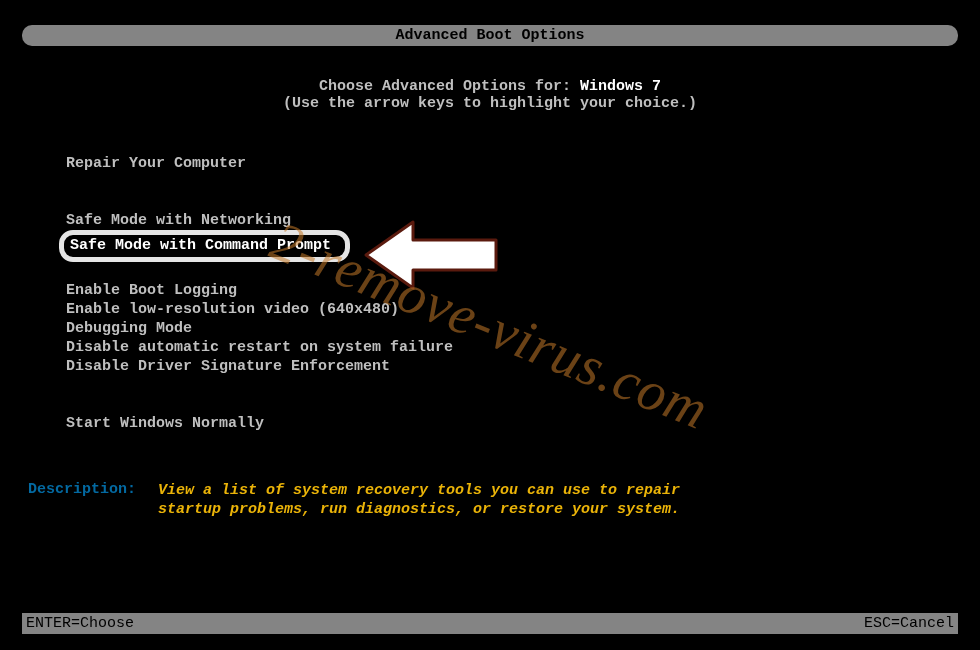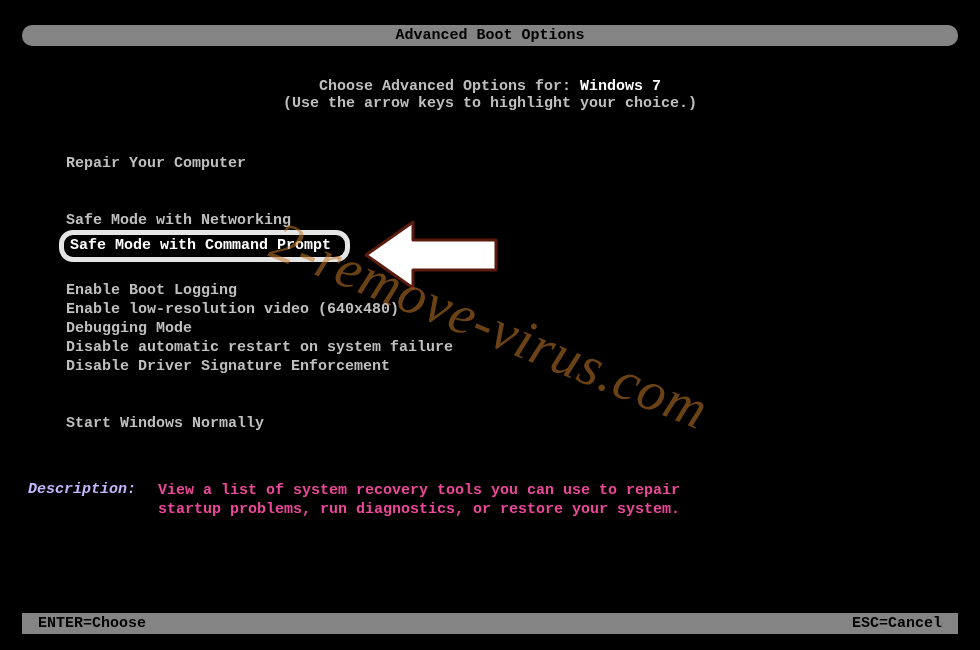--- a/index.html
+++ b/index.html
@@ -61,40 +61,40 @@
       color: #fff;
     }
     .gap {
       height: 19px;
     }
     .description-section {
       margin-top: 48px;
       display: flex;
     }
     .desc-label {
-      color: #c4b5fd;
+      color: #0369a1;
       width: 130px;
       flex-shrink: 0;
-      font-style: italic;
     }
     .desc-text {
-      color: #ec4899;
+      color: #eab308;
       line-height: 19px;
+      font-style: italic;
     }
     .footer-bar {
       position: absolute;
       bottom: 16px;
       left: 22px;
       right: 22px;
       background: #848484;
       color: #000;
-      padding: 2px 16px;
+      padding: 2px 4px;
       display: flex;
       justify-content: space-between;
-      font-weight: bold;
+      font-weight: normal;
     }
     .arrow-wrap {
       position: absolute;
       left: 358px;
       top: 210px;
       pointer-events: none;
     }
     .watermark {
       position: absolute;
       top: 50%;

